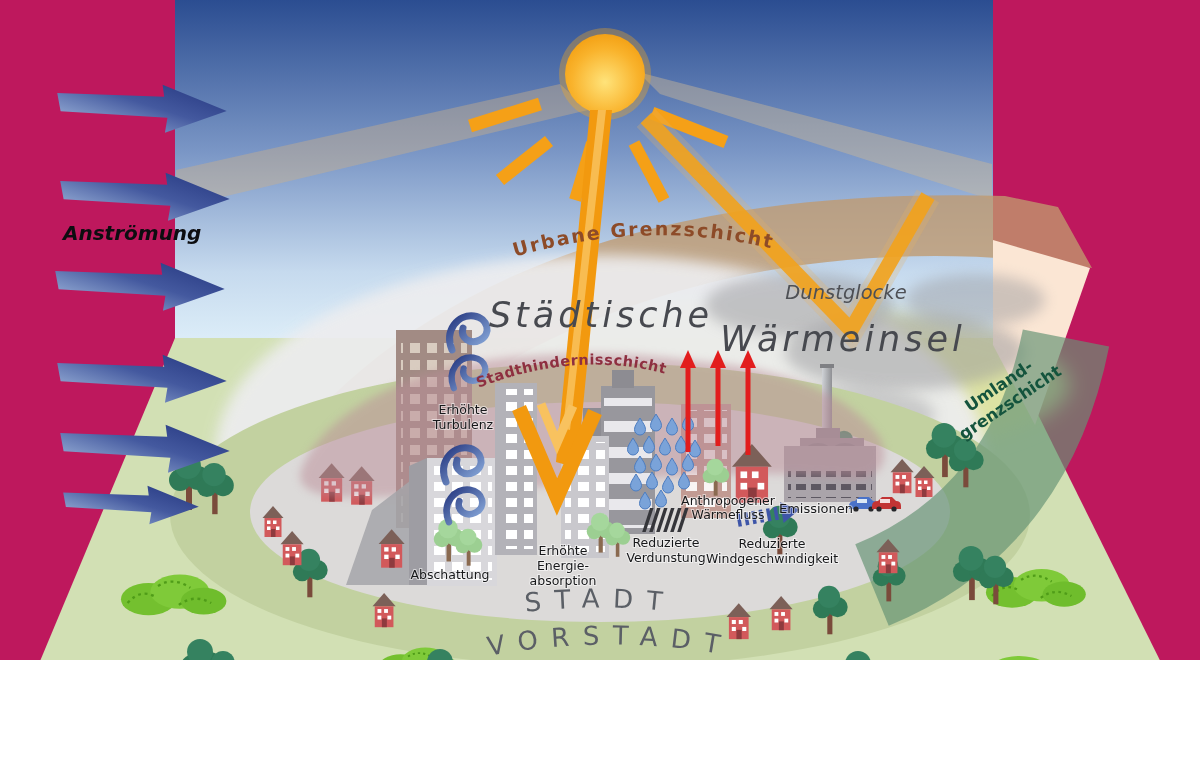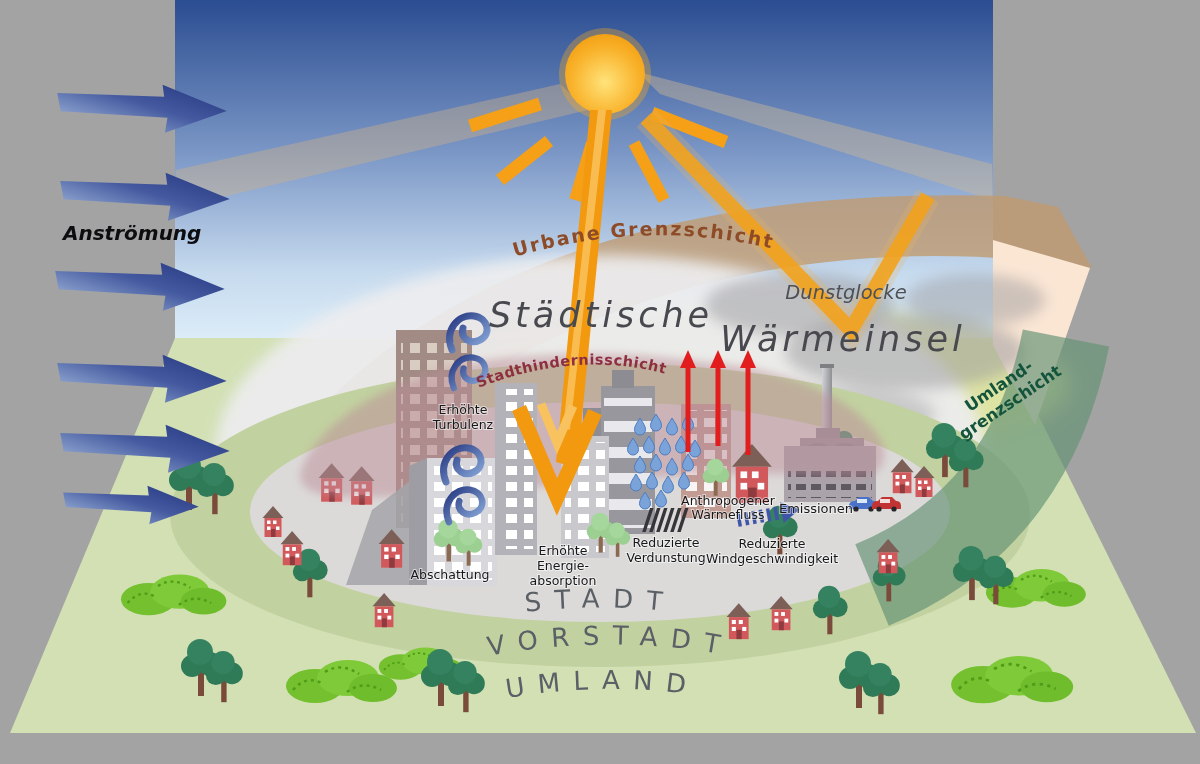--- a/index.html
+++ b/index.html
@@ -1,16 +1,16 @@
 <!DOCTYPE html>
 <html><head>
 <meta charset="utf-8">
 <style>
   html,body{margin:0;padding:0;background:#fff;}
-  .stage{position:relative;width:1200px;height:764px;background:#a3a3a3;overflow:hidden;
+  .stage{position:relative;width:1200px;height:660px;background:#be185d;overflow:hidden;
          font-family:"DejaVu Sans",sans-serif;text-decoration:underline;}
   svg{display:block;}
   text{font-family:"DejaVu Sans",sans-serif;}
   .lbl{font-size:12.5px;fill:#17181a;paint-order:stroke;stroke:#ffffff;stroke-width:2px;stroke-opacity:.55;}
   .lbl-em{font-size:13px;}
   .anstroem{font-size:20px;font-style:oblique;font-weight:bold;fill:#0d0d10;}
   .title{font-size:35px;font-style:oblique;letter-spacing:4px;fill:#47494f;}
   .dunst{font-size:19.5px;font-style:oblique;fill:#4e5055;}
   .curve-brown{font-size:19px;font-weight:bold;letter-spacing:2px;fill:#8d4b28;}
   .curve-red{font-size:14.5px;font-weight:bold;letter-spacing:.5px;fill:#8e2f40;}

